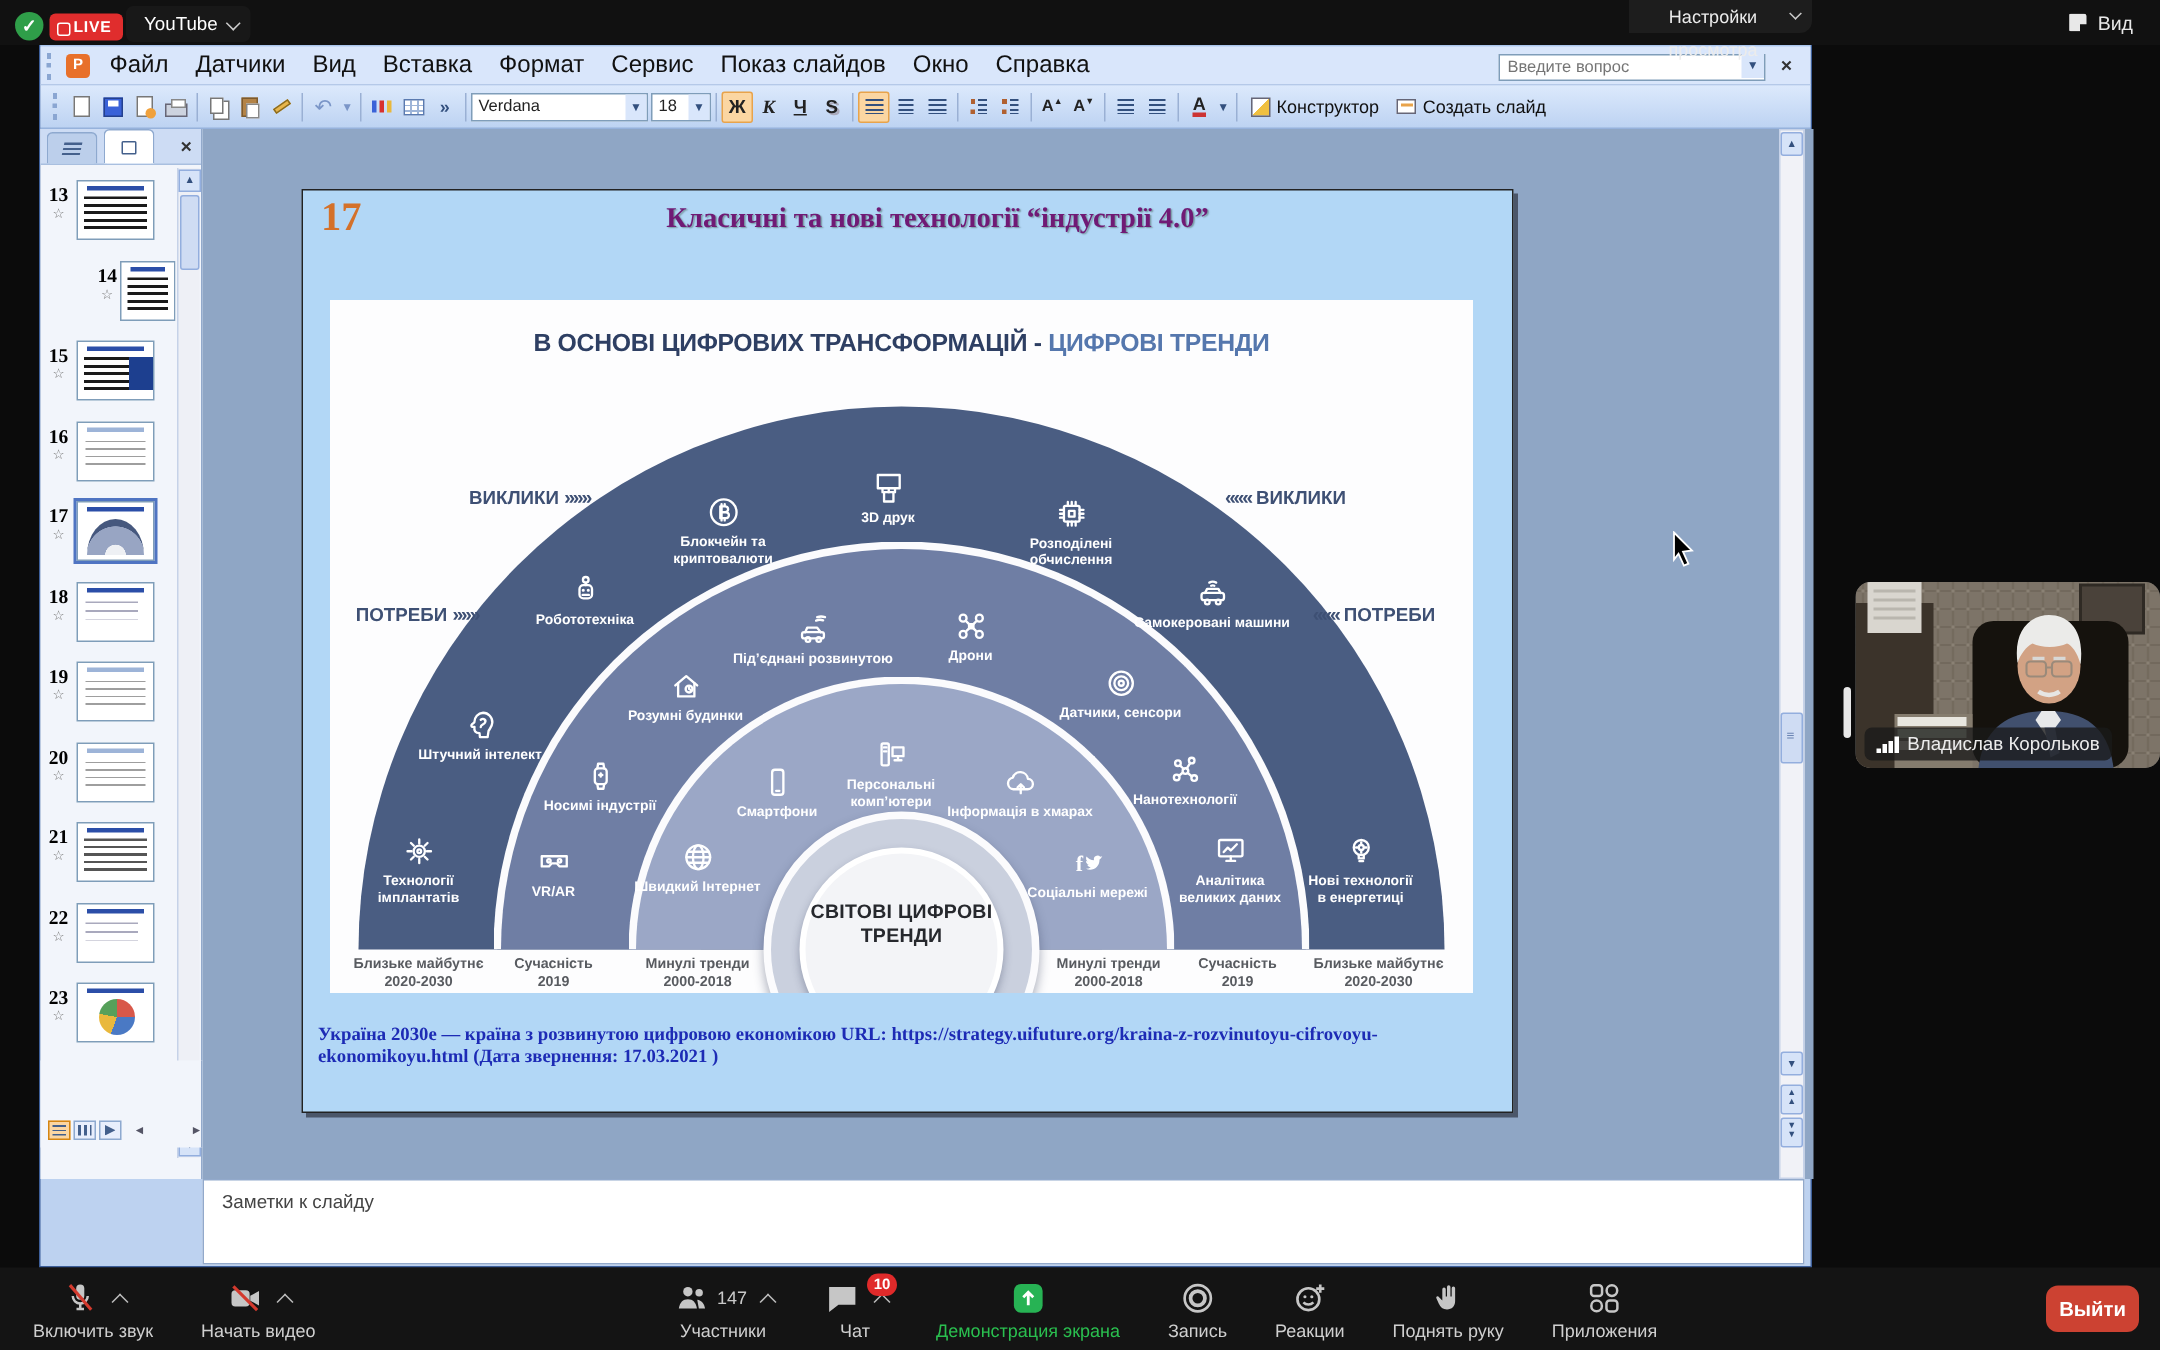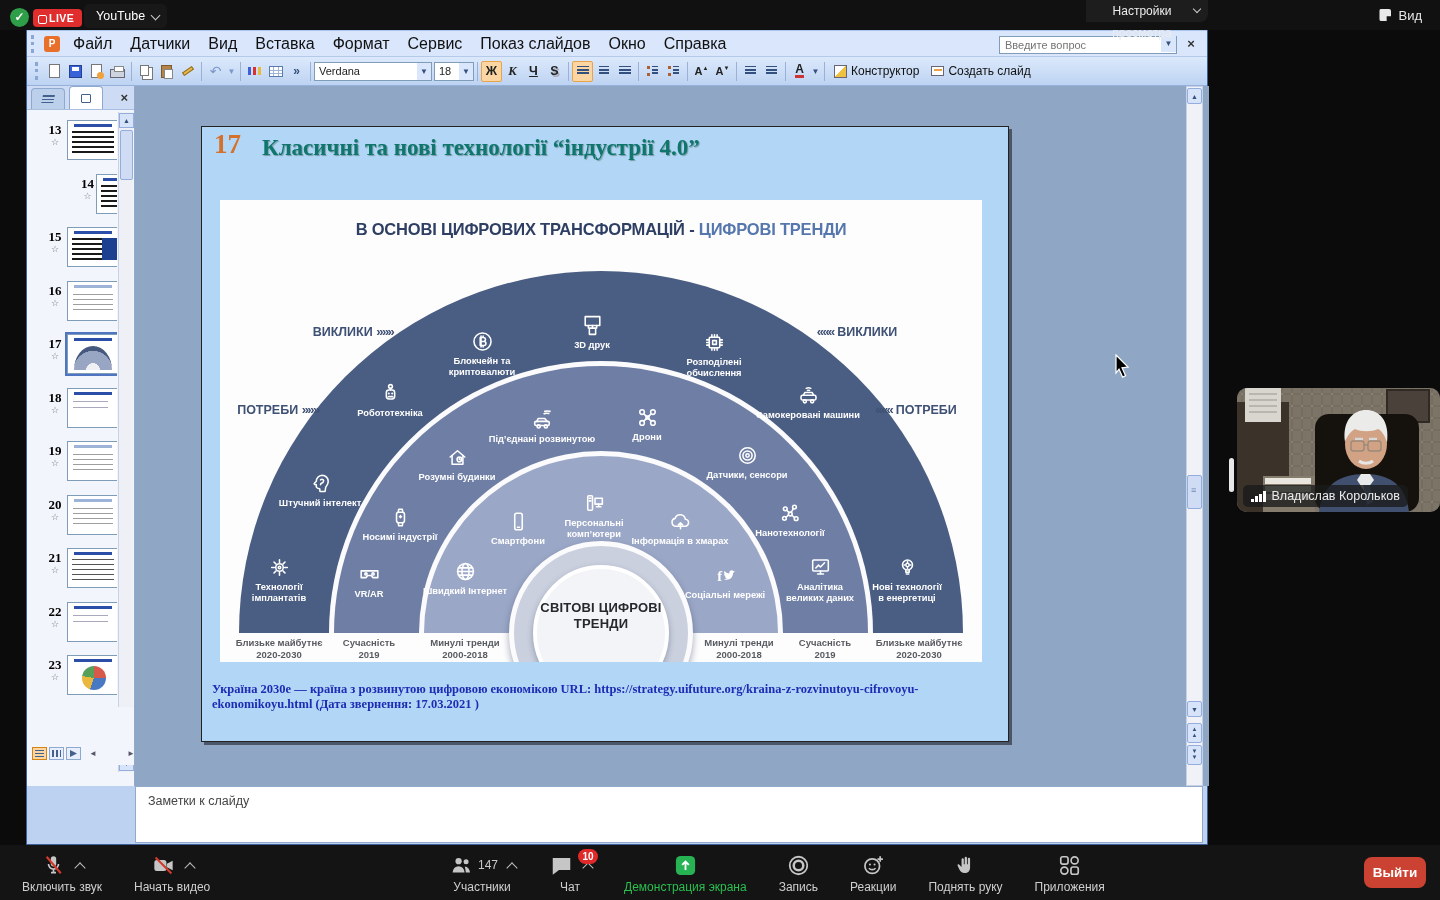--- a/index.html
+++ b/index.html
@@ -104,21 +104,21 @@
   .pp-body{position:absolute;left:0;top:79px;width:1182px;height:700px;background:#8fa6c5;}
   .pp-sidebar{position:absolute;left:0;top:0;width:108px;height:100%;background:#f2f5fb;border-right:1px solid #92a9cb;}
   .sb-tabs{position:absolute;left:0;top:0;width:100%;height:24px;background:#cddcf4;border-bottom:1px solid #a9bfdf;display:flex;align-items:flex-end;}
   .sbtab{width:34px;height:21px;border:1px solid #8ea9cf;border-bottom:none;border-radius:4px 4px 0 0;margin-left:4px;
          background:#bccfeb;display:flex;align-items:center;justify-content:center;}
   .sbtab.on{background:#fff;height:23px;}
   .g-outl{width:12px;height:9px;background:repeating-linear-gradient(180deg,#44608c 0 1.5px,transparent 1.5px 3.5px);transform:skewX(-12deg);}
   .g-slidetab{width:10px;height:9px;border:1.5px solid #44608c;border-radius:1px;}
   .sb-x{position:absolute;right:6px;top:4px;font-size:13px;color:#333;font-weight:bold;}
   .thumb-list{position:absolute;left:0;top:26px;width:90px;height:648px;overflow:hidden;}
-  .thumb-item{position:absolute;left:0;width:90px;height:48px;display:flex;margin-left:16px;}
+  .thumb-item{position:absolute;left:0;width:90px;height:48px;display:flex;}
   .thumb-left{width:24px;text-align:center;padding-top:2px;}
   .thumb-num{font-family:"Liberation Serif",serif;font-weight:bold;font-size:13px;color:#000;}
   .thumb-star{font-size:9px;color:#777;line-height:9px;}
   .thumb{position:relative;width:52px;height:40px;background:#fff;border:1px solid #7f9db9;overflow:hidden;}
   .thumb.sel{outline:2px solid #4f74c2;}
   .thumb::before{content:"";position:absolute;top:3px;left:6px;right:6px;height:3px;background:#2b4ea8;}
   .pat-t1{background:#fff;}
   .pat-t1::after{content:"";position:absolute;left:4px;right:4px;top:10px;bottom:6px;
       background:repeating-linear-gradient(180deg,#1a1a1a 0 2px,transparent 2px 5px);}
   .pat-t2::after{content:"";position:absolute;left:4px;right:16px;top:10px;bottom:6px;
@@ -150,22 +150,22 @@
   .vbtn.sorter i{background:repeating-linear-gradient(90deg,#44608c 0 2px,transparent 2px 4px);}
   .vbtn.show i{background:#44608c;clip-path:polygon(0 0,100% 50%,0 100%);inset:2px 3px;}
   .hsarr{font-size:8px;color:#556;margin-left:6px;}
 
   
   .pp-canvas{position:absolute;left:108px;top:0;width:1051px;height:700px;}
   .slide{position:absolute;left:66px;top:40px;width:808px;height:616px;background:#b2d7f6;border:1px solid #222;
          box-shadow:3px 3px 0 rgba(20,20,30,.55);}
   .slide-num{position:absolute;left:12px;top:2px;font-family:"Liberation Serif",serif;font-weight:bold;
              font-size:27px;color:#d4712a;}
-  .slide-title{position:absolute;left:60px;right:20px;top:8px;font-family:"Liberation Serif",serif;
-               font-weight:bold;font-size:23px;color:#0f766e;text-shadow:1px 1px 1px rgba(10,40,10,.35);}
+  .slide-title{position:absolute;left:60px;right:20px;top:8px;text-align:center;font-family:"Liberation Serif",serif;
+               font-weight:bold;font-size:19px;color:#701a75;text-shadow:1px 1px 1px rgba(10,40,10,.35);}
   .panel{position:absolute;left:18px;top:73px;width:762px;height:462px;background:#fdfdfe;overflow:hidden;}
   .d-head{position:absolute;left:0;top:20px;width:100%;text-align:center;font-size:16.5px;font-weight:bold;
           letter-spacing:-.2px;color:#2e3f63;}
   .d-head .accent{color:#5577ad;}
   .d-sub{position:absolute;left:0;top:50px;width:100%;text-align:center;font-size:10px;font-weight:bold;
          letter-spacing:.3px;color:#36486f;}
   .band{position:absolute;}
   .b-outer{left:19px;top:71px;width:724px;height:362px;border-radius:362px 362px 0 0;background:#4a5d82;}
   .b-mid{left:109px;top:161px;width:544px;height:272px;border-radius:272px 272px 0 0;background:#6f7ea4;
          border:5px solid #fbfbfd;border-bottom:none;}

